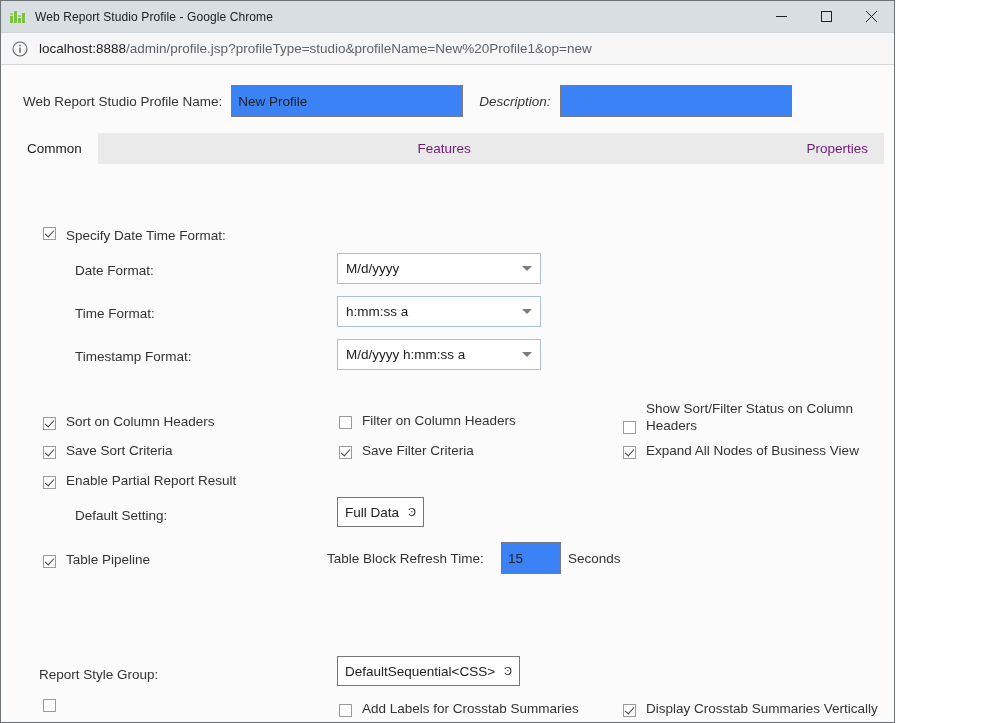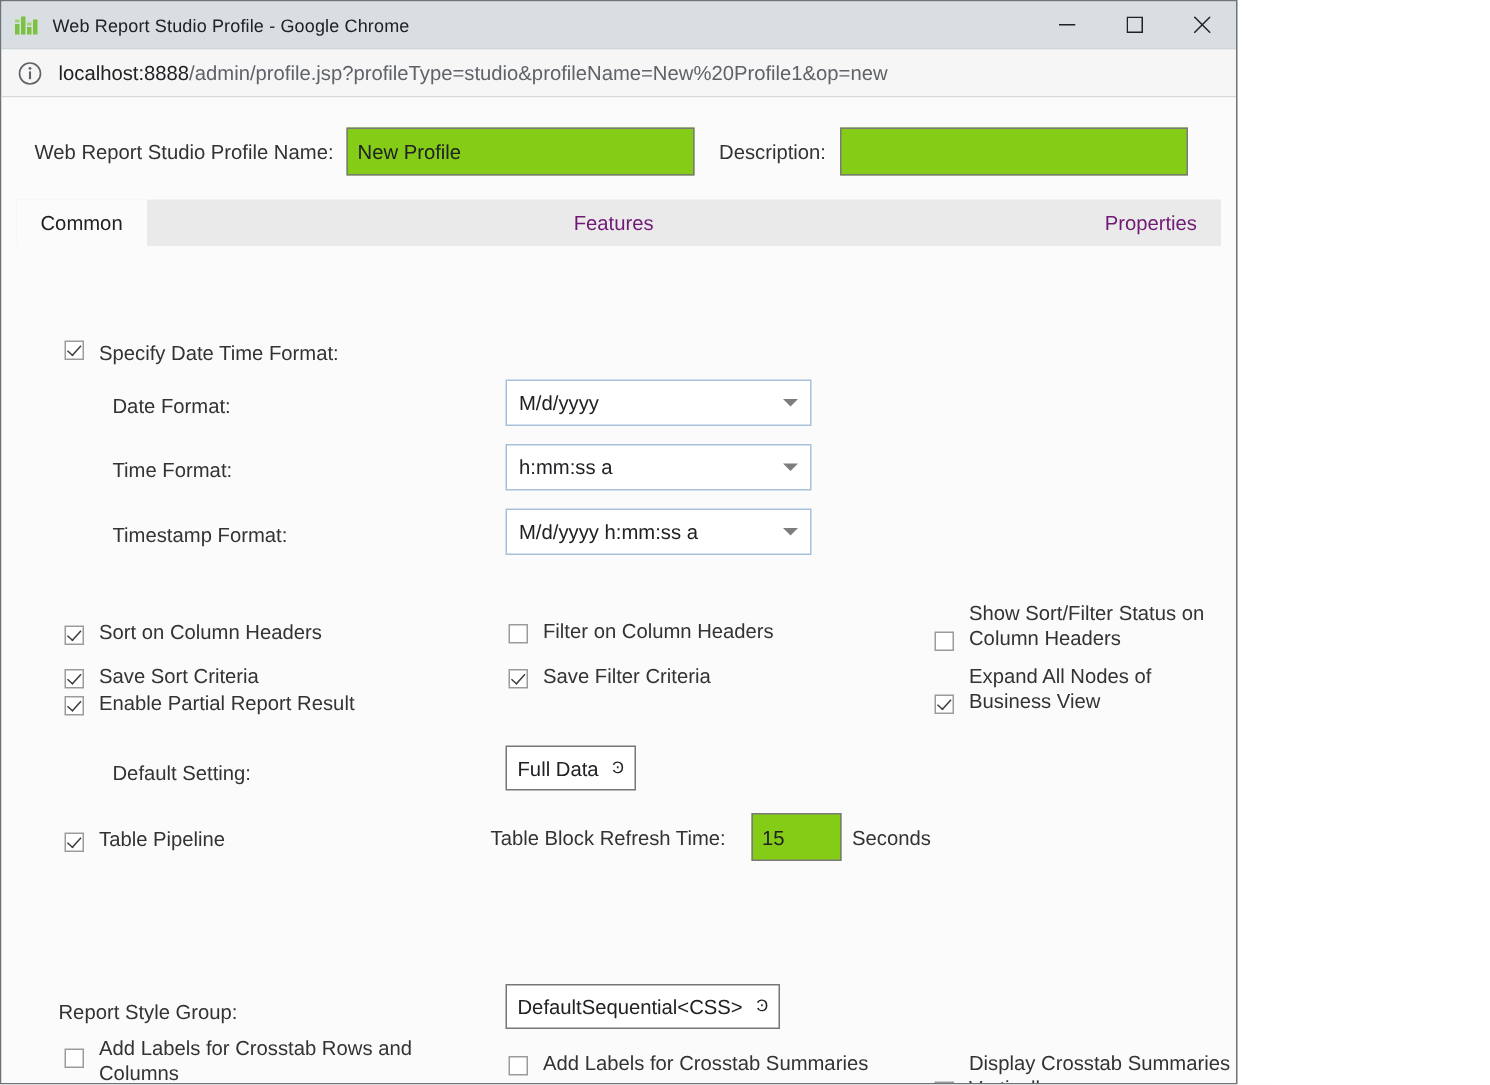--- a/index.html
+++ b/index.html
@@ -10,21 +10,21 @@
     width: 993px;
     height: 723px;
     overflow: hidden;
     font-family: "Liberation Sans", sans-serif;
     background: #ffffff;
     color: #202124;
     -webkit-font-smoothing: antialiased;
   }
 
   .window {
-    width: 825px;
+    width: 895px;
     height: 723px;
     box-sizing: border-box;
     border: 1px solid #6e7377;
     display: flex;
     flex-direction: column;
     background: #fafbfa;
     position: relative;
   }
 
   
@@ -122,31 +122,31 @@
     height: 32px;
   }
   .namerow .lbl {
     font-size: 13.5px;
     color: #333333;
     white-space: nowrap;
   }
   .txtinput {
     box-sizing: border-box;
     border: 1px solid #7a7a7a;
-    background: #84cc16;
+    background: #3b82f6;
     height: 32px;
     font-family: "Liberation Sans", sans-serif;
     font-size: 13.5px;
     color: #202124;
     padding: 0 6px;
     outline: none;
   }
   #profile-name-input { width: 232px; margin-left: 9px; }
   #description-input  { width: 232px; margin-left: 9px; }
-  .namerow .lbl.desc { margin-left: 16px; }
+  .namerow .lbl.desc { margin-left: 16px; font-style: italic; }
 
   
   .tabstrip {
     margin: 16px 10px 0 10px;
     height: 31px;
     background: #eaeaea;
     display: flex;
     align-items: stretch;
     justify-content: space-between;
   }
@@ -368,42 +368,41 @@
       </div>
       <div class="cbitem center abs" style="left:338px; top:278px;">
         <span class="chk checked"></span>
         <span class="chklabel">Save Filter Criteria</span>
       </div>
       <div class="cbitem center abs" style="left:622px; top:278px;">
         <span class="chk checked"></span>
         <span class="chklabel">Expand All Nodes of Business View</span>
       </div>
 
-      <div class="cbitem center abs" style="left:42px; top:296px;">
+      <div class="cbitem center abs" style="left:42px; top:308px;">
         <span class="chk checked"></span>
         <span class="chklabel">Enable Partial Report Result</span>
       </div>
 
       <div class="abs fieldlabel" style="left:74px; top:344px;">Default Setting:</div>
       <div class="nselect abs" style="left:336px; top:333px;">
         <span>Full Data</span>
         <span class="chev">Ͽ</span>
       </div>
 
       <div class="cbitem center abs" style="left:42px; top:387px;">
         <span class="chk checked"></span>
         <span class="chklabel">Table Pipeline</span>
       </div>
       <div class="abs fieldlabel" style="left:326px; top:387px;">Table Block Refresh Time:</div>
       <input class="txtinput abs" style="left: 500px; top: 378px; width: 60px;" value="15">
       <div class="abs fieldlabel" style="left:567px; top:387px;">Seconds</div>
 
       <div class="cbitem abs" style="left:42px; top:526px; width:255px;">
         <span class="chk" style="margin-top:9px;"></span>
-        <span class="chklabel" style="white-space:normal; width:218px;">Add Labels for Crosstab Rows and Columns</span>
       </div>
       <div class="cbitem center abs" style="left:338px; top:536px;">
         <span class="chk"></span>
         <span class="chklabel">Add Labels for Crosstab Summaries</span>
       </div>
       <div class="cbitem center abs" style="left:622px; top:536px;">
         <span class="chk checked"></span>
         <span class="chklabel">Display Crosstab Summaries Vertically</span>
       </div>
 

